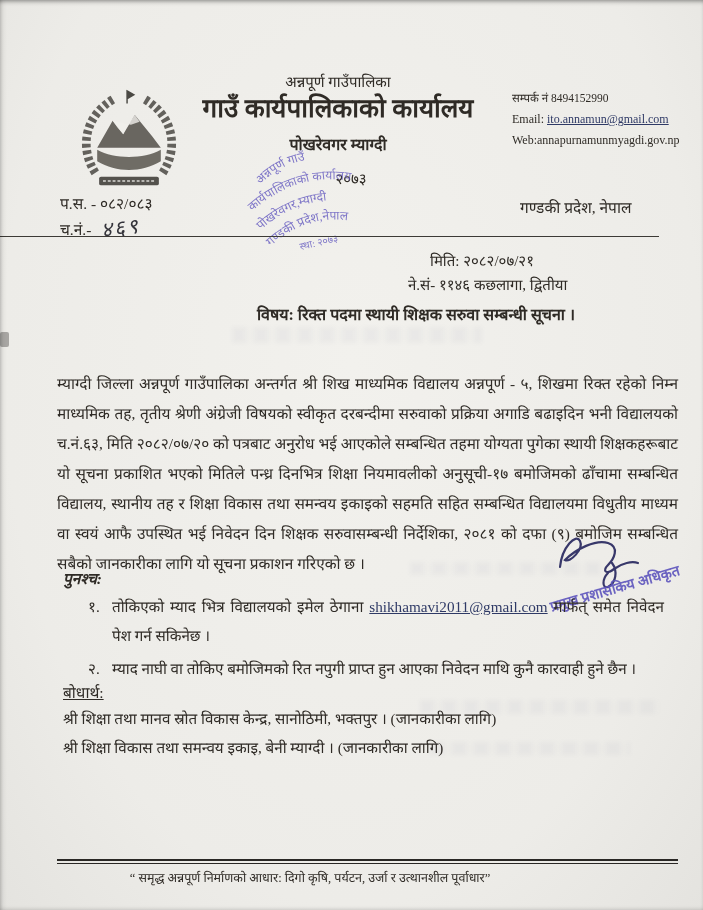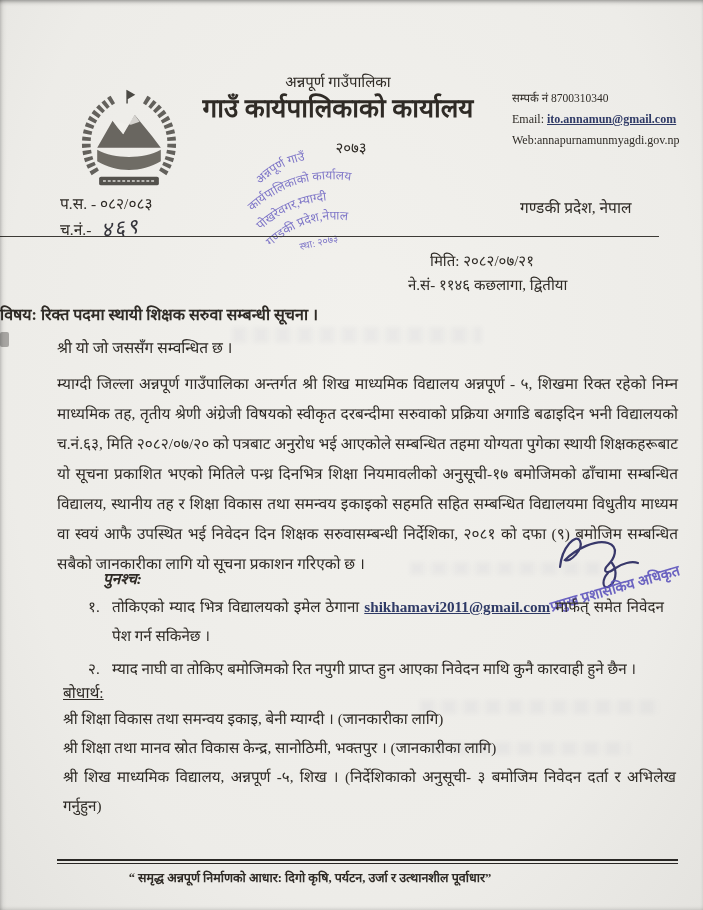--- a/index.html
+++ b/index.html
@@ -19,48 +19,48 @@
   
   .emblem{left:76px;top:86px;width:106px;height:112px;}
   .lh-center{left:168px;top:74px;width:340px;text-align:center;line-height:1.15;}
   .lh-muni{font-size:15px;}
   .lh-office{font-size:26px;font-weight:bold;margin-top:3px;}
   .lh-addr{font-size:16px;font-weight:bold;margin-top:12px;}
   .lh-year{font-size:15px;margin-top:16px;padding-left:26px;}
   .stamp-svg{left:228px;top:128px;width:152px;height:122px;transform:rotate(-13deg);opacity:.82;}
   .contact{left:512px;top:88px;font-size:12px;line-height:21px;white-space:nowrap;}
   .contact .dev{font-size:11.5px;}
-  .link{color:#2f3a66;text-decoration:underline;font-weight:bold;}
+  .link{color:#2f3a66;text-decoration:underline;}
   .refs{left:60px;top:192px;font-size:15.5px;line-height:24px;}
   .chn-val{display:inline-block;font-size:21px;font-style:italic;letter-spacing:2px;transform:rotate(-7deg);margin-left:10px;color:#33333a;}
   .province{left:520px;top:196px;font-size:15.5px;}
   .rule{left:0;top:236px;width:659px;border-top:1.6px solid #3c3a36;}
   .date-line{left:430px;top:250px;font-size:15px;}
   .ns-line{left:408px;top:274px;font-size:15px;}
   
-  .subject{left:0;top:303px;width:575px;text-align:left;font-weight:bold;font-size:16px;}
+  .subject{left:0;top:303px;width:575px;text-align:right;font-weight:bold;font-size:16px;}
   .salutation{left:57px;top:336px;font-size:15.5px;}
   .body-par{left:57px;top:369px;width:621px;font-size:15.4px;line-height:30px;text-align:justify;}
   
   .sig-svg{left:550px;top:527px;width:104px;height:62px;}
   .sig-stamp{left:550px;top:596px;width:240px;transform:rotate(-16deg);transform-origin:left center;
     color:#5e55bd;font-size:14.5px;font-weight:bold;white-space:nowrap;opacity:.9;}
   
-  .ps-label{left:63px;top:567px;font-size:15.5px;font-weight:bold;font-style:italic;margin-left:40px;}
+  .ps-label{left:63px;top:567px;font-size:15.5px;font-weight:bold;font-style:italic;}
   .ps-list{left:88px;top:592px;width:576px;font-size:15.2px;line-height:29px;}
   .ps-item{display:flex;margin-bottom:4px;}
   .ps-num{width:24px;flex:none;}
   .ps-text{flex:1;text-align:justify;}
   
   .cc-label{left:63px;top:681px;font-size:15.5px;font-weight:normal;text-decoration:underline;}
   .cc-list{left:63px;top:704px;width:613px;font-size:15.2px;line-height:29px;}
   .cc-item{text-align:justify;}
   
   .footer-rule{left:57px;top:859px;width:621px;height:2px;border-top:2px solid #2a2825;border-bottom:1px solid #2a2825;}
-  .slogan{left:0;top:869px;width:620px;text-align:center;font-size:12.5px;font-weight:bold;}
+  .slogan{left:0;top:869px;width:620px;text-align:center;font-size:12.5px;}
   
   .ghost{pointer-events:none;filter:blur(2px);opacity:.5;
     background:repeating-linear-gradient(90deg, rgba(100,105,140,.10) 0 14px, rgba(100,105,140,.02) 14px 22px);}
   .g1{left:232px;top:327px;width:250px;height:16px;}
   .g2{left:410px;top:562px;width:190px;height:13px;}
   .g3{left:420px;top:700px;width:240px;height:14px;}
   .g4{left:430px;top:742px;width:200px;height:13px;}
   .smudge{left:0;top:332px;width:9px;height:15px;background:#6f6d6a;opacity:.55;border-radius:2px;}
 </style>
 </head>
@@ -75,60 +75,60 @@
     <path d="M22,62 L38,34 L49,48 L61,28 L79,50 L88,62 Z" fill="#5a5751" opacity="0.9"></path>
     <path d="M38,34 L43,41 L49,48 L53,40 L61,28 L66,35 L57,38 Z" fill="#f0efeb" opacity="0.8"></path>
     <path d="M22,64 C40,74 70,74 88,64 L88,76 C68,88 42,88 22,76 Z" fill="#605d57" opacity="0.9"></path>
     <rect x="24" y="92" width="62" height="9" rx="2" fill="#42403c" opacity="0.9"></rect>
     <line x1="28" y1="96.5" x2="82" y2="96.5" stroke="#d8d7d3" stroke-width="1.5" stroke-dasharray="3 2"></line>
   </svg>
 
   <div class="abs lh-center">
     <div class="lh-muni">अन्नपूर्ण गाउँपालिका</div>
     <div class="lh-office">गाउँ कार्यपालिकाको कार्यालय</div>
+    <div class="lh-addr">पोखरेवगर म्याग्दी</div>
     <div class="lh-year">२०७३</div>
   </div>
 
   <svg class="abs stamp-svg" viewBox="0 0 150 120" aria-hidden="true">
     <defs>
       <path id="arc1" d="M34,46 Q75,20 116,44"></path>
       <path id="arc2" d="M20,70 Q75,40 130,66"></path>
       <path id="arc3" d="M24,90 Q75,62 126,86"></path>
       <path id="arc4" d="M30,108 Q75,82 120,104"></path>
     </defs>
     <g fill="#665cc0" font-size="12" font-family="Liberation Serif, serif">
       <text><textPath href="#arc1">अन्नपूर्ण गाउँ</textPath></text>
       <text><textPath href="#arc2">कार्यपालिकाको कार्यालय</textPath></text>
       <text><textPath href="#arc3">पोखरेवगर,म्याग्दी</textPath></text>
       <text><textPath href="#arc4">गण्डकी प्रदेश,नेपाल</textPath></text>
       <text x="58" y="118" font-size="10">स्था: २०७३</text>
     </g>
   </svg>
 
   <div class="abs contact">
-    <div class="dev">सम्पर्क नं 8700310340</div>
+    <div class="dev">सम्पर्क नं 8494152990</div>
     <div><span>Email: </span><span class="link">ito.annamun@gmail.com</span></div>
     <div><span>Web:</span><span>annapurnamunmyagdi.gov.np</span></div>
   </div>
 
   <div class="abs refs">
     <div>प.स. - ०८२/०८३</div>
     <div><span>च.नं.-</span><span class="chn-val">४६९</span></div>
   </div>
 
   <div class="abs province">गण्डकी प्रदेश, नेपाल</div>
 
   <div class="abs rule"></div>
 
   <div class="abs date-line">मिति: २०८२/०७/२१</div>
   <div class="abs ns-line">ने.सं- ११४६ कछलागा, द्वितीया</div>
 
   <div class="abs subject">विषय: रिक्त पदमा स्थायी शिक्षक सरुवा सम्बन्धी सूचना ।</div>
 
-  <div class="abs salutation">श्री यो जो जससँग सम्वन्धित छ ।</div>
 
   <div class="abs body-par">म्याग्दी जिल्ला अन्नपूर्ण गाउँपालिका अन्तर्गत श्री शिख माध्यमिक विद्यालय अन्नपूर्ण - ५, शिखमा रिक्त रहेको निम्न माध्यमिक तह, तृतीय श्रेणी अंग्रेजी विषयको स्वीकृत दरबन्दीमा सरुवाको प्रक्रिया अगाडि बढाइदिन भनी विद्यालयको च.नं.६३, मिति २०८२/०७/२० को पत्रबाट अनुरोध भई आएकोले सम्बन्धित तहमा योग्यता पुगेका स्थायी शिक्षकहरूबाट यो सूचना प्रकाशित भएको मितिले पन्ध्र दिनभित्र शिक्षा नियमावलीको अनुसूची-१७ बमोजिमको ढाँचामा सम्बन्धित विद्यालय, स्थानीय तह र शिक्षा विकास तथा समन्वय इकाइको सहमति सहित सम्बन्धित विद्यालयमा विधुतीय माध्यम वा स्वयं आफै उपस्थित भई निवेदन दिन शिक्षक सरुवासम्बन्धी निर्देशिका, २०८१ को दफा (९) बमोजिम सम्बन्धित सबैको जानकारीका लागि यो सूचना प्रकाशन गरिएको छ ।</div>
 
   <svg class="abs sig-svg" viewBox="0 0 104 62" aria-hidden="true">
     <path d="M10,40 C12,20 26,6 30,14 C34,22 20,36 15,33 C26,22 46,12 58,16 C70,20 64,32 58,38 C52,44 56,48 64,42 C72,36 82,34 88,36 M62,36 C68,44 66,56 58,60 C52,62 52,52 58,46" fill="none" stroke="#23235c" stroke-width="2.2" stroke-linecap="round" opacity="0.9"></path>
   </svg>
 
   <div class="abs sig-stamp">प्रमुख प्रशासकिय अधिकृत</div>
 
   <div class="abs ps-label">पुनश्च:</div>
@@ -138,23 +138,22 @@
       <span class="ps-text"><span>तोकिएको म्याद भित्र विद्यालयको इमेल ठेगाना </span><span class="link">shikhamavi2011@gmail.com</span><span> मार्फत् समेत निवेदन पेश गर्न सकिनेछ ।</span></span>
     </div>
     <div class="ps-item">
       <span class="ps-num">२.</span>
       <span class="ps-text">म्याद नाघी वा तोकिए बमोजिमको रित नपुगी प्राप्त हुन आएका निवेदन माथि कुनै कारवाही हुने छैन ।</span>
     </div>
   </div>
 
   <div class="abs cc-label">बोधार्थ:</div>
   <div class="abs cc-list">
+    <div class="cc-item">श्री शिक्षा तथा मानव स्रोत विकास केन्द्र, सानोठिमी, भक्तपुर । (जानकारीका लागि)</div>
     <div class="cc-item">श्री  शिक्षा विकास तथा समन्वय इकाइ, बेनी म्याग्दी । (जानकारीका लागि)</div>
-    <div class="cc-item">श्री शिक्षा तथा मानव स्रोत विकास केन्द्र, सानोठिमी, भक्तपुर । (जानकारीका लागि)</div>
-    <div class="cc-item">श्री शिख माध्यमिक विद्यालय, अन्नपूर्ण -५, शिख । (निर्देशिकाको अनुसूची- ३ बमोजिम निवेदन दर्ता र अभिलेख गर्नुहुन)</div>
   </div>
 
   <div class="abs footer-rule"></div>
   <div class="abs slogan">“ समृद्ध  अन्नपूर्ण निर्माणको आधार: दिगो कृषि, पर्यटन,  उर्जा र उत्थानशील पूर्वाधार”</div>
 
   <div class="abs ghost g1"></div>
   <div class="abs ghost g2"></div>
   <div class="abs ghost g3"></div>
   <div class="abs ghost g4"></div>
   <div class="abs smudge"></div>

